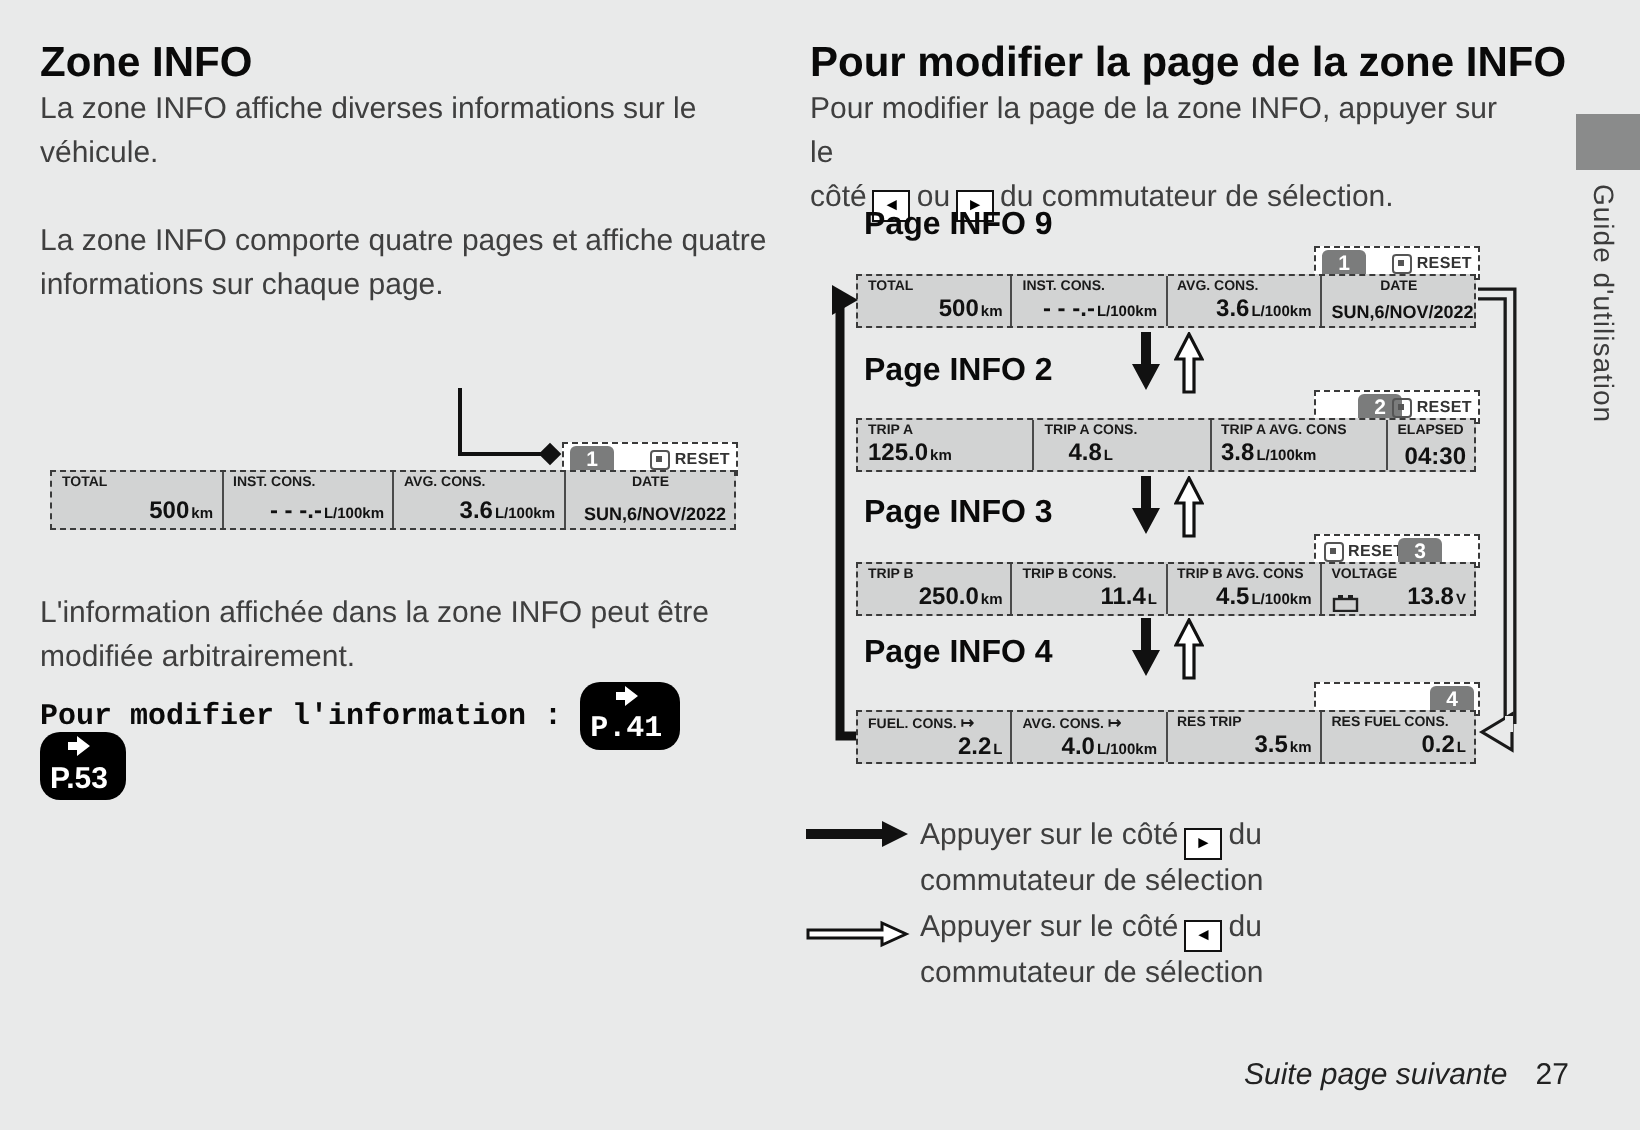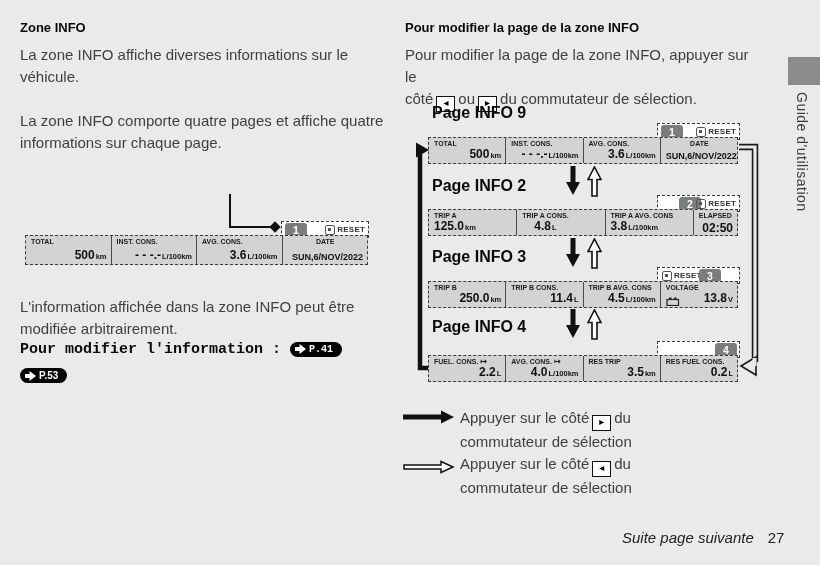--- a/index.html
+++ b/index.html
@@ -2,21 +2,21 @@
 <html><head>
 <meta charset="utf-8">
 <style>
   html,body{margin:0;padding:0;}
   .page{
     position:relative; width:820px; height:565px;
     background:#e9eaea; overflow:hidden;
     font-family:"Liberation Sans", sans-serif; color:#3f3f3f;
   }
   .abs{position:absolute;}
-  .h1{font-size:13px; font-weight:700; color:#0a0a0a;}
+  .h1{font-size:21px; font-weight:700; color:#0a0a0a;}
   .body-text{font-size:15px; line-height:22px; color:#3f3f3f;}
   .bold-black{font-weight:700; color:#0a0a0a;}
 
   
   .side-tab{left:788px; top:57px; width:32px; height:28px; background:#8a8b8b;}
   .side-label{
     left:794px; top:92px; writing-mode:vertical-rl;
     font-size:14px; color:#3c3c3c; letter-spacing:.5px;
   }
 
@@ -67,22 +67,23 @@
   .keybox{
     display:inline-block; width:17px; height:14px; border:1.6px solid #111;
     background:#fff; text-align:center; line-height:13px; font-size:8.5px;
     color:#000; vertical-align:-2px; margin:0 3px;
   }
 
   
   .pill{
     display:inline-flex; align-items:center; gap:3px;
     background:#000; color:#fff; border-radius:10px;
-    padding:2px 9px 2px 5px; font-size:10px; font-weight:700;
+    padding:2px 9px 2px 5px; font-size:15px; font-weight:700;
     vertical-align:middle;
+    flex-direction:column;
   }
 
   
   .pg-h{font-size:16px; font-weight:700; color:#0a0a0a;}
 
   .pair{display:flex; gap:7px; align-items:flex-start;}
 
   
   .legend-text{font-size:15px; line-height:22px; color:#3f3f3f; width:230px;}
 
@@ -209,21 +210,21 @@
     <div class="cell">
       <div class="cl">TRIP A CONS.</div>
       <div class="cv"><span>4.8</span><span class="u">L</span></div>
     </div>
     <div class="cell">
       <div class="cl">TRIP A AVG. CONS</div>
       <div class="cv"><span>3.8</span><span class="u">L/100km</span></div>
     </div>
     <div class="cell">
       <div class="cl">ELAPSED</div>
-      <div class="cv"><span>02:50</span></div>
+      <div class="cv"><span>04:30</span></div>
     </div>
   </div>
 
   <div class="abs pair" style="left:566px; top:238px;">
     <svg width="14" height="30" viewBox="0 0 14 30">
         <path d="M4.5,0 H9.5 V16 H14 L7,29 0,16 H4.5 Z" fill="#111"></path>
       </svg>
     <svg width="15" height="31" viewBox="0 0 15 31">
         <path d="M7.5,1 L14,13.5 H10 V30 H5 V13.5 H1 Z" fill="#fff" stroke="#111" stroke-width="1.6"></path>
       </svg>

